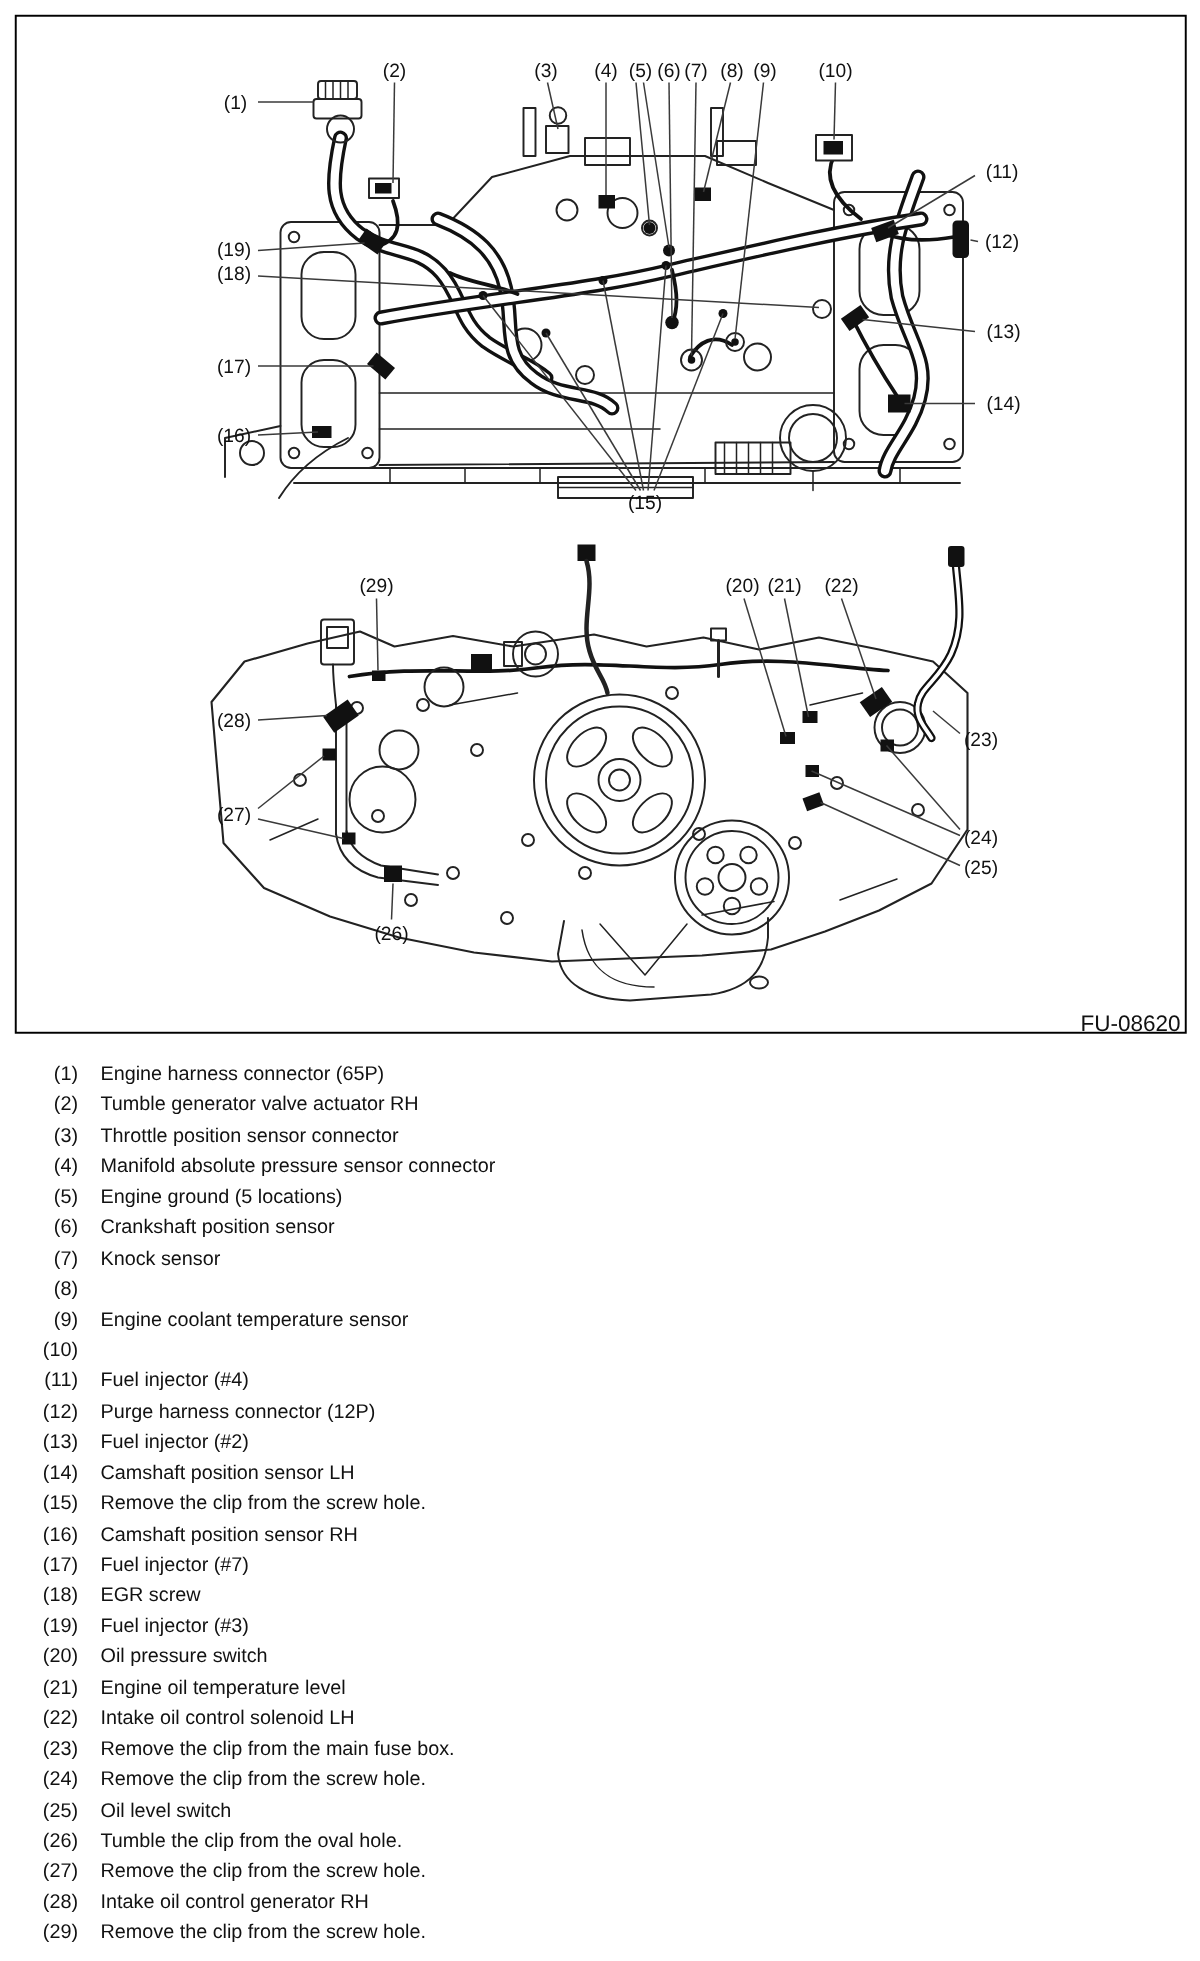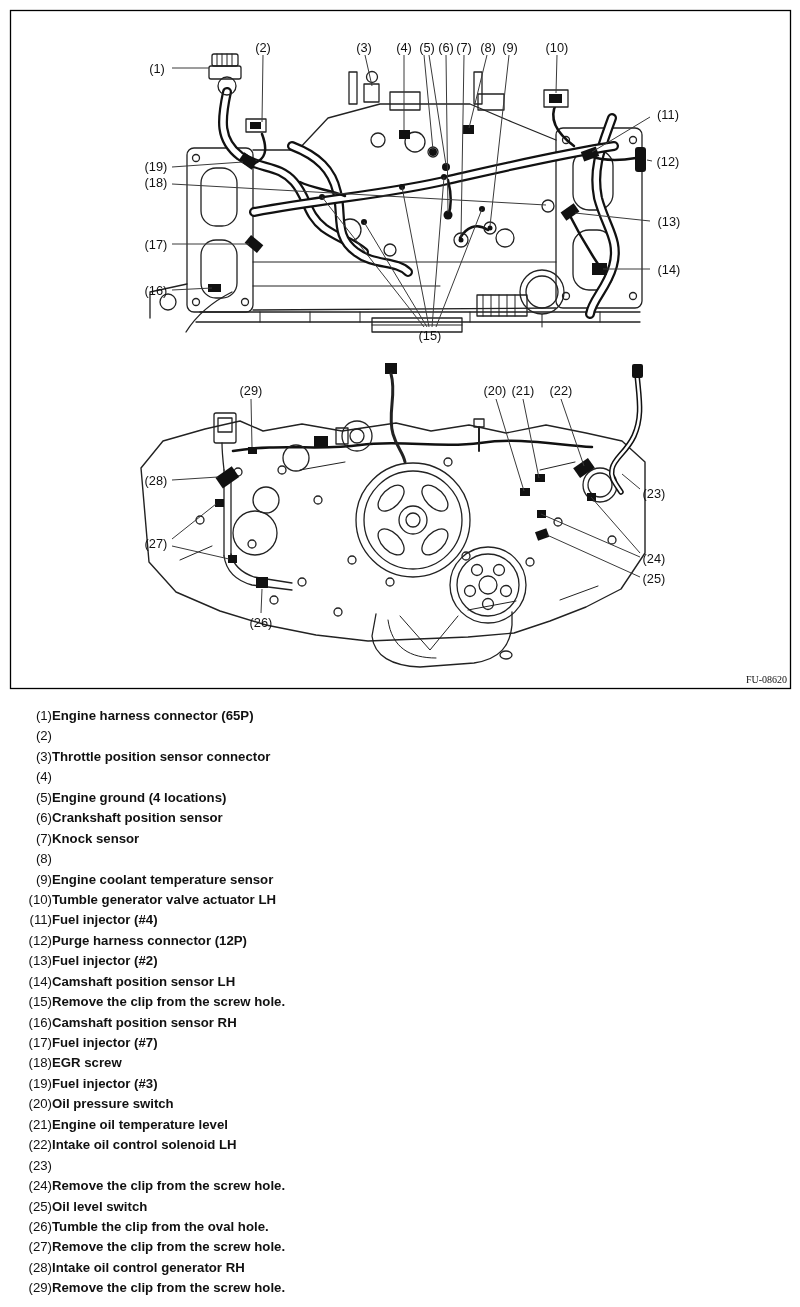--- a/index.html
+++ b/index.html
@@ -1,23 +1,23 @@
 <!DOCTYPE html>
 <html><head>
 <meta charset="utf-8">
 <style>
   html,body{margin:0;padding:0;background:#fff;}
   .page{position:relative;width:800px;height:1307px;background:#fff;
         font-family:"Liberation Sans",sans-serif;color:#111;overflow:hidden;}
   .figure-svg{position:absolute;left:0;top:0;}
-  .fig-code{position:absolute;top:674px;right:13px;font-size:10px;color:#111;font-family:Liberation Serif, serif;}
+  .fig-code{position:absolute;top:674px;right:13px;font-size:15px;color:#111;}
   .legend{position:absolute;left:0;top:706px;width:800px;}
   .legend-row{display:flex;height:20.45px;line-height:20.45px;font-size:13.2px;}
   .legend-num{flex:none;width:32px;margin-left:20px;text-align:right;}
-  .legend-text{white-space:nowrap;font-weight:bold;}
+  .legend-text{margin-left:15px;white-space:nowrap;}
   .art{stroke:#222;fill:none;stroke-width:1.3;stroke-linecap:round;stroke-linejoin:round;}
   .thin{stroke-width:1;}
   .blob{fill:#111;stroke:none;}
   .wire{stroke:#111;stroke-width:2.5;fill:none;stroke-linecap:round;}
   .ho{stroke:#111;stroke-width:10;fill:none;stroke-linecap:round;stroke-linejoin:round;}
   .hi{stroke:#fff;stroke-width:5.5;fill:none;stroke-linecap:round;stroke-linejoin:round;}
   .callout-text{font-family:"Liberation Sans",sans-serif;font-size:12.8px;fill:#111;}
   .leader{stroke:#3a3a3a;stroke-width:1;}
 </style>
 </head>
@@ -318,50 +318,51 @@
 
   <div class="fig-code">FU-08620</div>
 
   <div class="legend">
       <div class="legend-row">
         <span class="legend-num">(1)</span>
         <span class="legend-text">Engine harness connector (65P)</span>
       </div>
       <div class="legend-row">
         <span class="legend-num">(2)</span>
+        <span class="legend-text">Tumble generator valve actuator RH</span>
       </div>
       <div class="legend-row">
         <span class="legend-num">(3)</span>
         <span class="legend-text">Throttle position sensor connector</span>
       </div>
       <div class="legend-row">
         <span class="legend-num">(4)</span>
+        <span class="legend-text">Manifold absolute pressure sensor connector</span>
       </div>
       <div class="legend-row">
         <span class="legend-num">(5)</span>
-        <span class="legend-text">Engine ground (4 locations)</span>
+        <span class="legend-text">Engine ground (5 locations)</span>
       </div>
       <div class="legend-row">
         <span class="legend-num">(6)</span>
         <span class="legend-text">Crankshaft position sensor</span>
       </div>
       <div class="legend-row">
         <span class="legend-num">(7)</span>
         <span class="legend-text">Knock sensor</span>
       </div>
       <div class="legend-row">
         <span class="legend-num">(8)</span>
       </div>
       <div class="legend-row">
         <span class="legend-num">(9)</span>
         <span class="legend-text">Engine coolant temperature sensor</span>
       </div>
       <div class="legend-row">
         <span class="legend-num">(10)</span>
-        <span class="legend-text">Tumble generator valve actuator LH</span>
       </div>
       <div class="legend-row">
         <span class="legend-num">(11)</span>
         <span class="legend-text">Fuel injector (#4)</span>
       </div>
       <div class="legend-row">
         <span class="legend-num">(12)</span>
         <span class="legend-text">Purge harness connector (12P)</span>
       </div>
       <div class="legend-row">
@@ -399,20 +400,21 @@
       <div class="legend-row">
         <span class="legend-num">(21)</span>
         <span class="legend-text">Engine oil temperature level</span>
       </div>
       <div class="legend-row">
         <span class="legend-num">(22)</span>
         <span class="legend-text">Intake oil control solenoid LH</span>
       </div>
       <div class="legend-row">
         <span class="legend-num">(23)</span>
+        <span class="legend-text">Remove the clip from the main fuse box.</span>
       </div>
       <div class="legend-row">
         <span class="legend-num">(24)</span>
         <span class="legend-text">Remove the clip from the screw hole.</span>
       </div>
       <div class="legend-row">
         <span class="legend-num">(25)</span>
         <span class="legend-text">Oil level switch</span>
       </div>
       <div class="legend-row">

